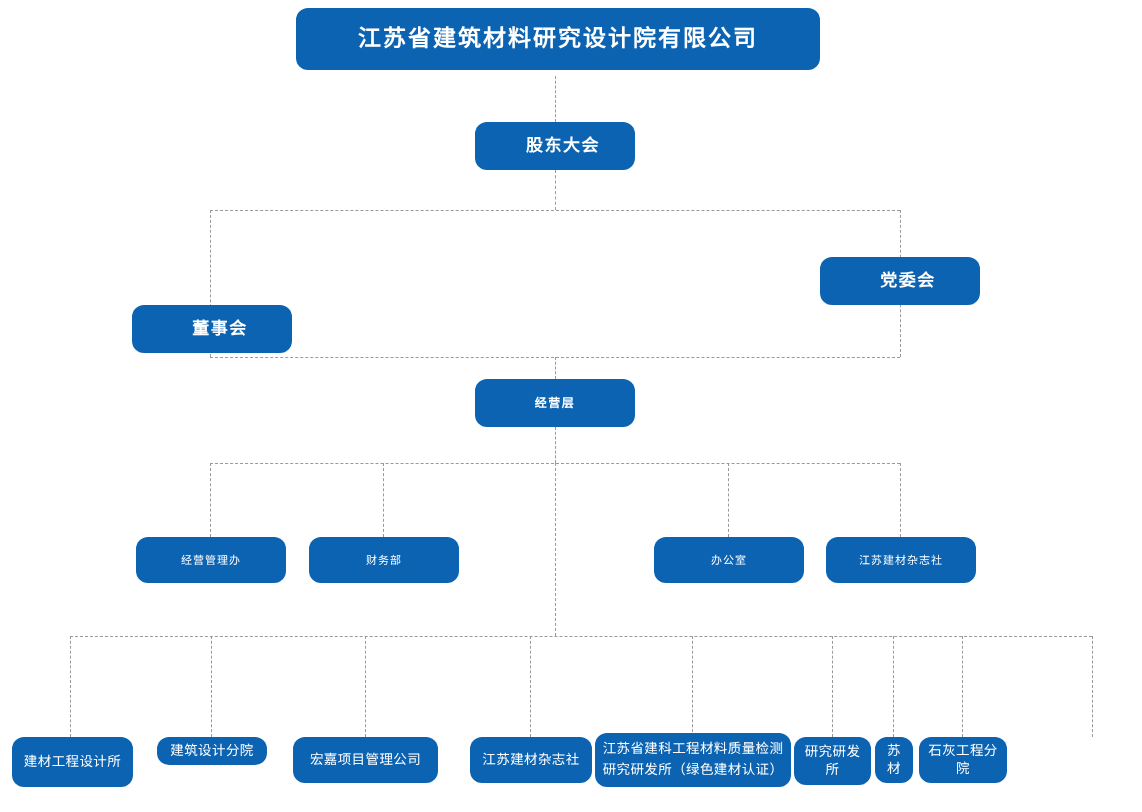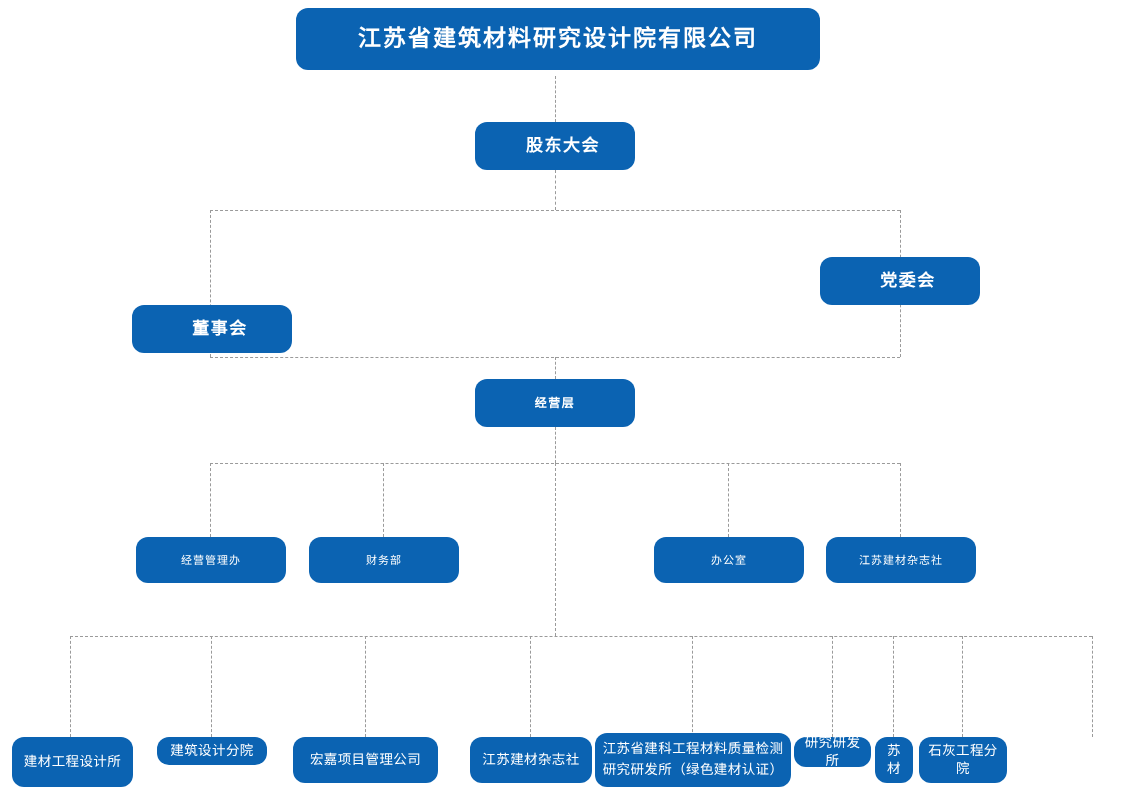--- a/index.html
+++ b/index.html
@@ -141,20 +141,20 @@
 
   <div class="node lvl5" style="left:157px; top:737px; width:110px; height:28px;">建筑设计分院</div>
 
   <div class="node lvl5" style="left:293px; top:737px; width:145px; height:46px;">宏嘉项目管理公司</div>
 
   <div class="node lvl5" style="left:470px; top:737px; width:122px; height:46px;">江苏建材杂志社</div>
 
   <div class="node lvl5 two-line" style="left:595px; top:733px; width:196px; height:54px;">江苏省建科工程材料质量检测
 研究研发所（绿色建材认证）</div>
 
-  <div class="node lvl5" style="left:794px; top:737px; width:77px; height:30px;">研究研发所</div>
+  <div class="node lvl5" style="left:794px; top:737px; width:77px; height:48px;">研究研发所</div>
 
   <div class="node lvl5" style="left:875px; top:737px; width:38px; height:46px;">苏材</div>
 
   <div class="node lvl5" style="left:919px; top:737px; width:88px; height:46px;">石灰工程分院</div>
 
 
 </div>
 
 </body></html>

